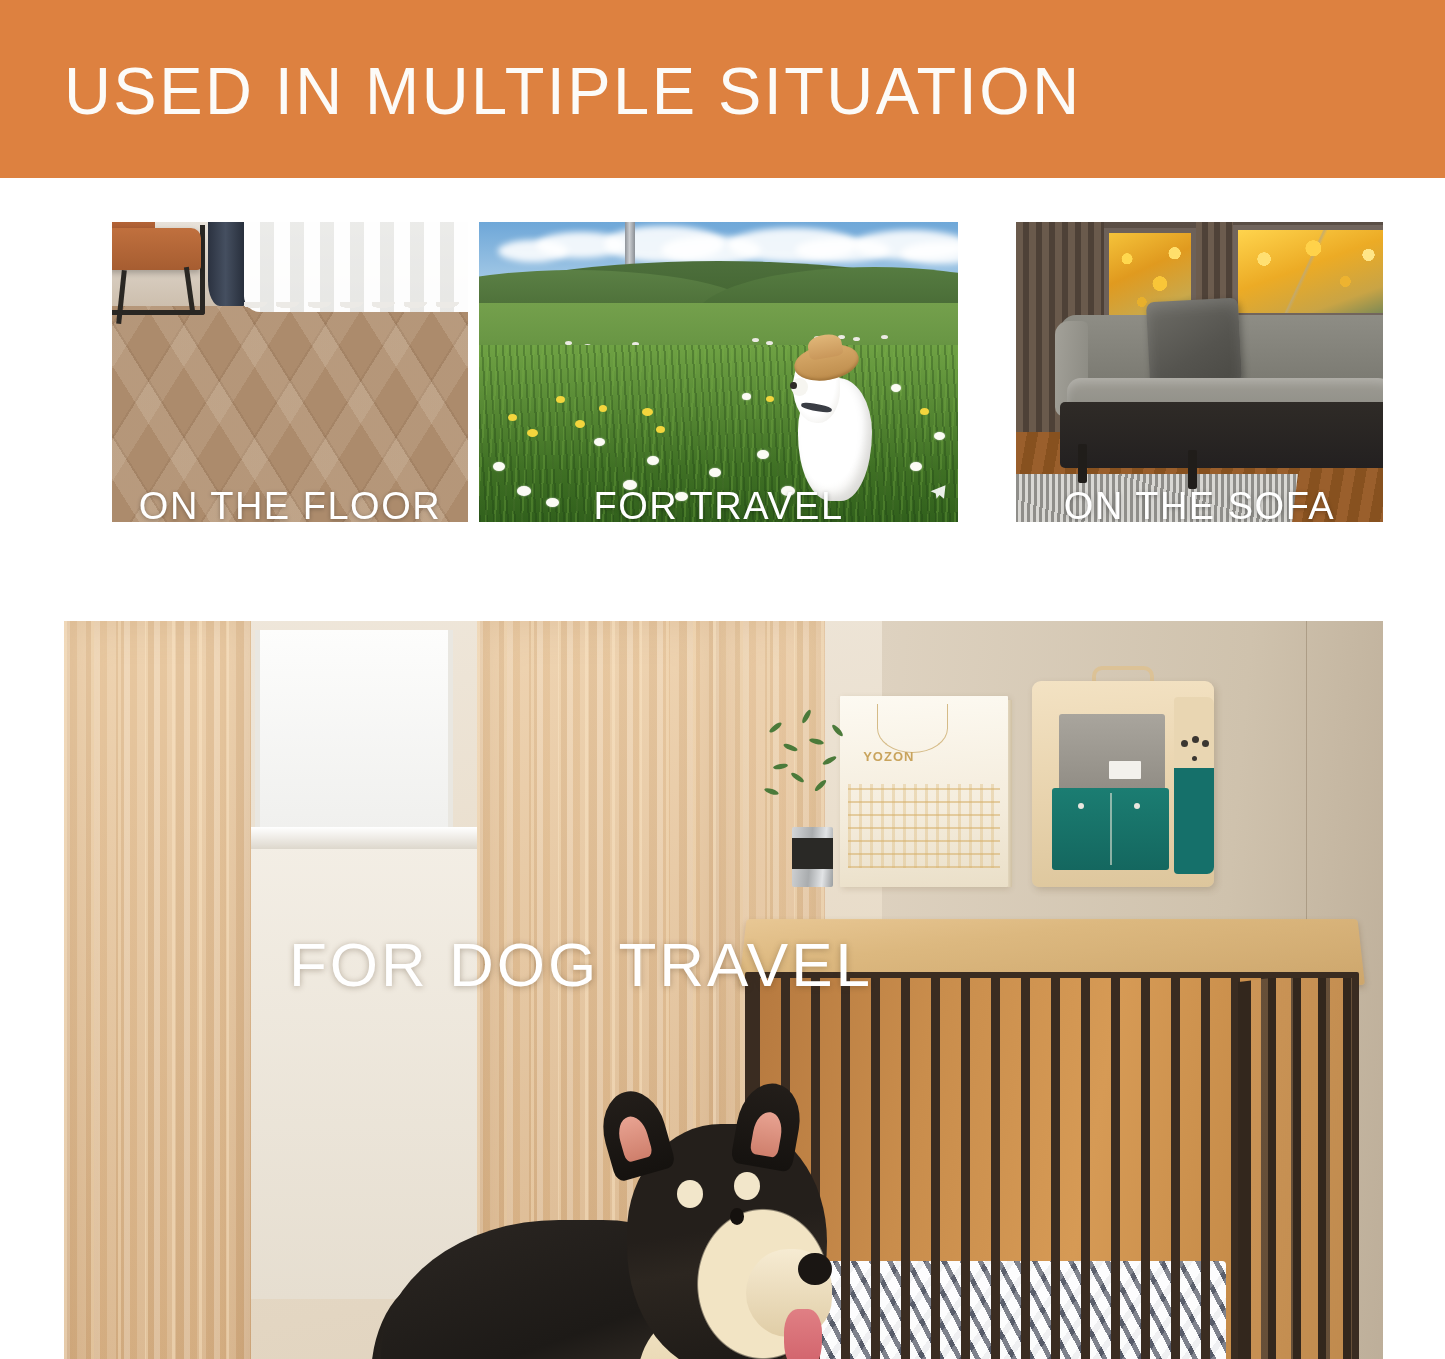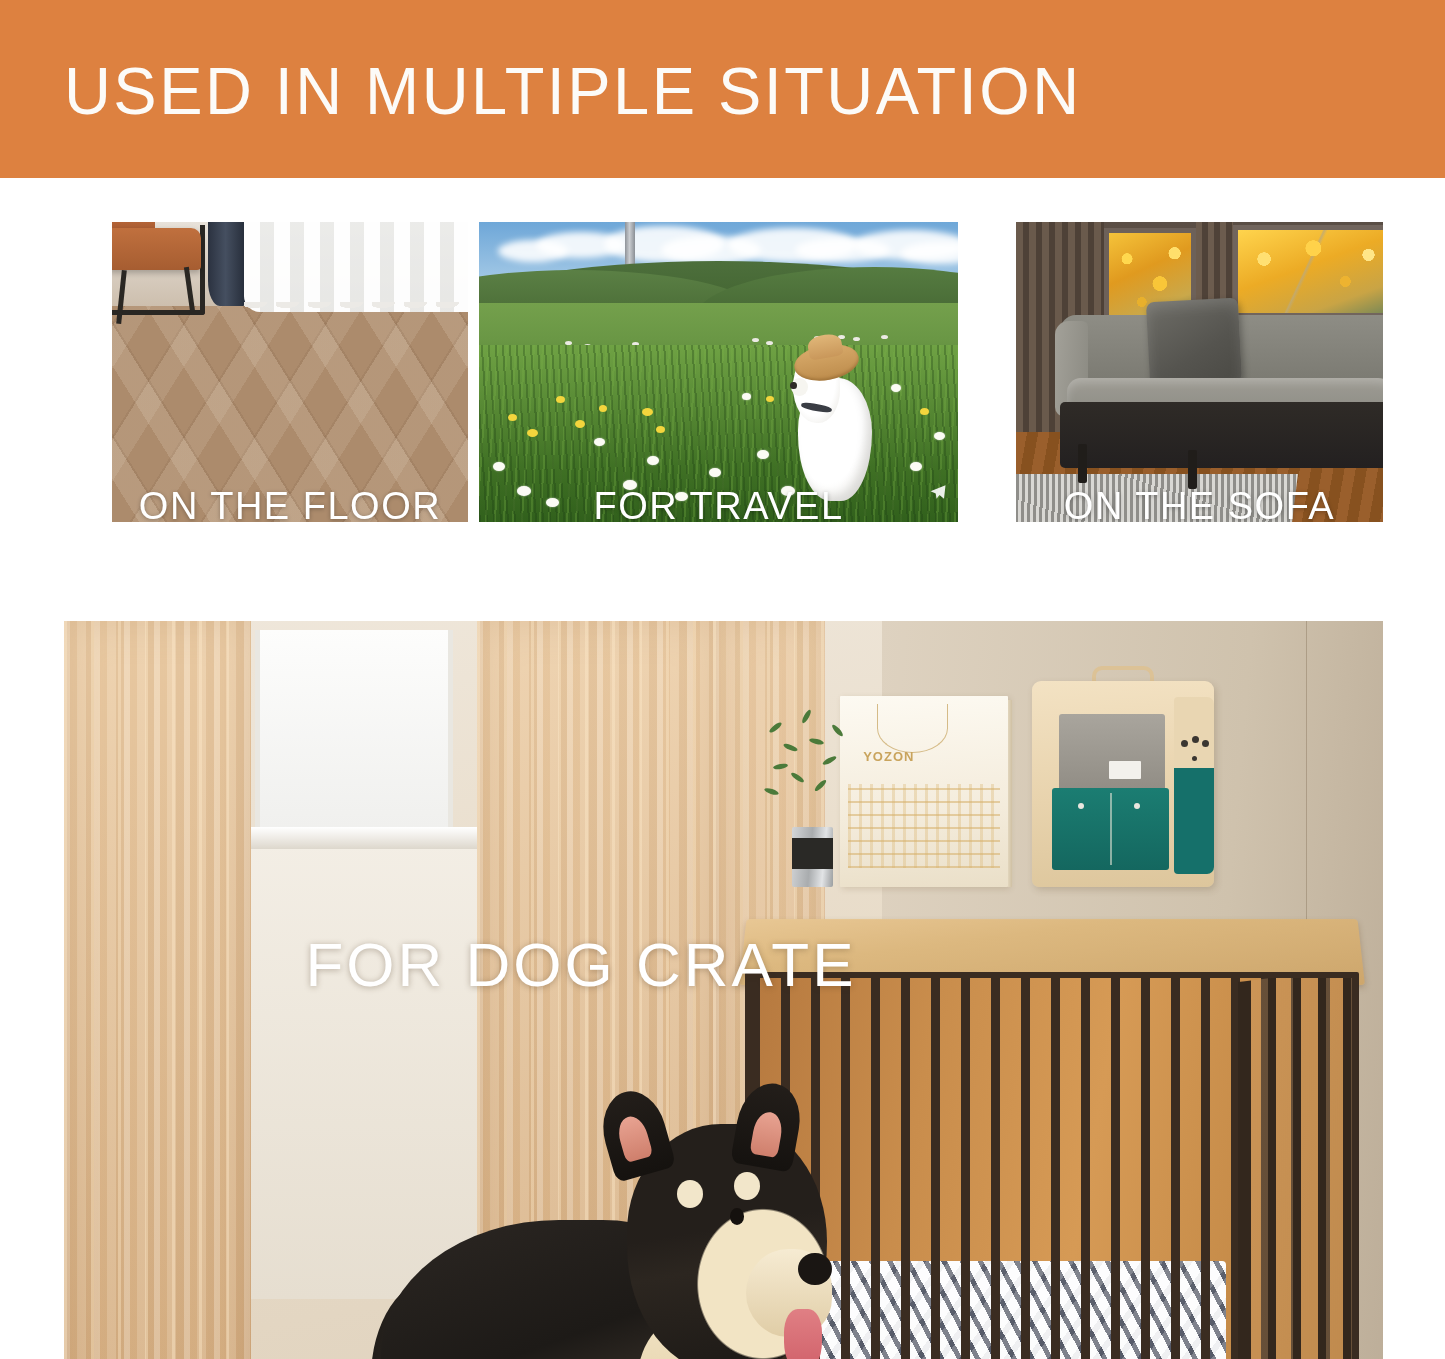--- a/index.html
+++ b/index.html
@@ -741,14 +741,14 @@
     <div class="dog-brow-l"></div>
     <div class="dog-brow-r"></div>
     <div class="dog-eye"></div>
     <div class="dog-muzzle"></div>
     <div class="dog-nose"></div>
     <div class="dog-tongue"></div>
     <div class="dog-frontpaw1"></div>
     <div class="dog-frontpaw2"></div>
   </div>
 
-  <div class="hero-label">FOR DOG CRATE</div>
+  <div class="hero-label">FOR DOG TRAVEL</div>
 </div>
 
 </body></html>

